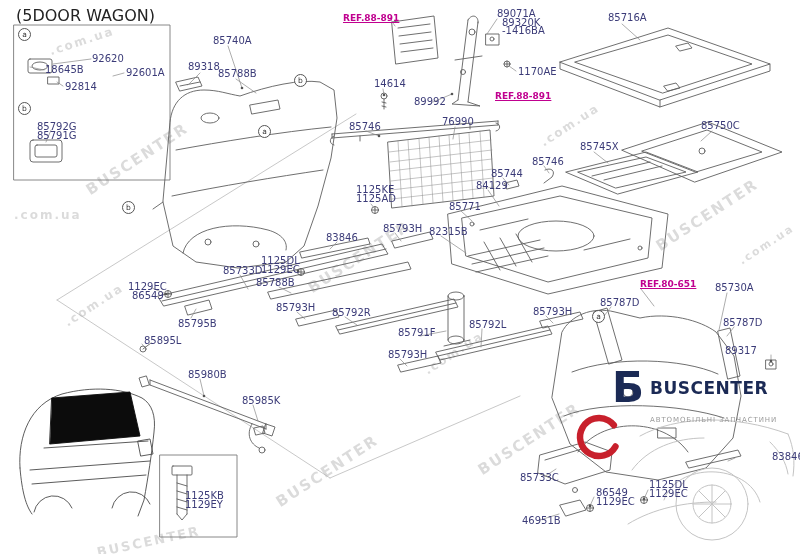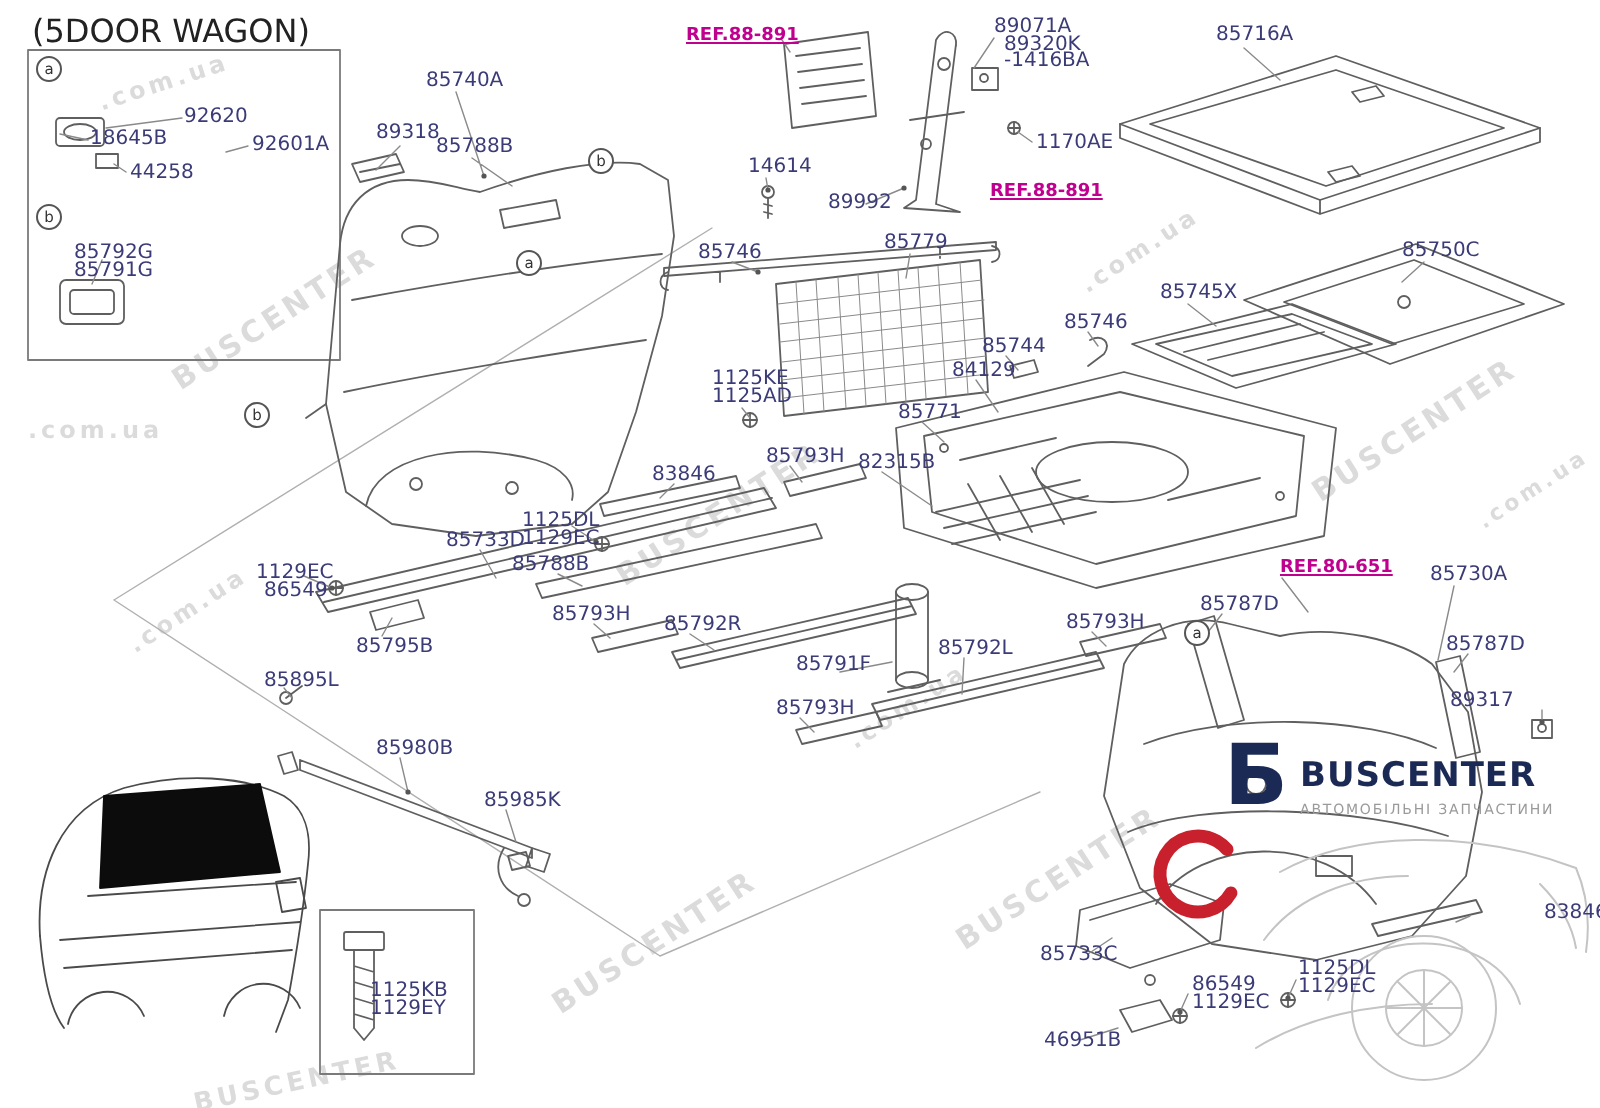--- a/index.html
+++ b/index.html
@@ -12,21 +12,21 @@
   .title{position:absolute;left:16px;top:6px;font-size:16px;color:#222;}
   .lbl{position:absolute;font-size:10px;color:#3b3b78;white-space:nowrap;cursor:pointer;line-height:1;}
   .ref{position:absolute;font-size:9px;font-weight:bold;color:#c0008f;text-decoration:underline;
        white-space:nowrap;cursor:pointer;line-height:1;}
   .co{position:absolute;width:11px;height:11px;border:1px solid #555;border-radius:50%;
       font-size:7.5px;line-height:11px;text-align:center;color:#333;background:#fff;}
   .logo{position:absolute;left:612px;top:368px;display:flex;gap:6px;align-items:flex-start;z-index:3;}
   .logo-glyph{font-size:42px;font-weight:bold;color:#1b2a55;line-height:.95;}
   .logo-txt{display:flex;flex-direction:column;padding-top:10px;}
   .logo-brand{font-size:17px;font-weight:bold;color:#1b2a55;letter-spacing:.5px;}
-  .logo-tag{font-size:7px;color:#9a9a9a;letter-spacing:.9px;margin-top:3px;}
+  .logo-tag{font-size:7px;color:#9a9a9a;letter-spacing:.9px;margin-top:18px;}
 </style>
 </head>
 <body>
 
 <div class="canvas">
 
   <div class="wm" style="left:48px;top:34px;font-size:12px;transform:rotate(-18deg)">.com.ua</div>
   <div class="wm" style="left:78px;top:150px;font-size:15px;transform:rotate(-33deg)">BUSCENTER</div>
   <div class="wm" style="left:14px;top:208px;font-size:12px">.com.ua</div>
   <div class="wm" style="left:300px;top:248px;font-size:15px;transform:rotate(-33deg)">BUSCENTER</div>
@@ -202,42 +202,42 @@
     <div class="lbl" style="left:188px;top:62px">89318</div>
     <div class="lbl" style="left:218px;top:69px">85788B</div>
     <div class="lbl" style="left:374px;top:79px">14614</div>
     <div class="lbl" style="left:414px;top:97px">89992</div>
     <div class="lbl" style="left:497px;top:9px">89071A</div>
     <div class="lbl" style="left:502px;top:18px">89320K</div>
     <div class="lbl" style="left:502px;top:26px">-1416BA</div>
     <div class="lbl" style="left:518px;top:67px">1170AE</div>
     <div class="lbl" style="left:608px;top:13px">85716A</div>
     <div class="lbl" style="left:349px;top:122px">85746</div>
-    <div class="lbl" style="left:442px;top:117px">85779</div>
+    <div class="lbl" style="left:442px;top:117px">76990</div>
     <div class="lbl" style="left:701px;top:121px">85750C</div>
     <div class="lbl" style="left:580px;top:142px">85745X</div>
     <div class="lbl" style="left:532px;top:157px">85746</div>
     <div class="lbl" style="left:491px;top:169px">85744</div>
     <div class="lbl" style="left:476px;top:181px">84129</div>
     <div class="lbl" style="left:449px;top:202px">85771</div>
     <div class="lbl" style="left:356px;top:185px">1125KE</div>
     <div class="lbl" style="left:356px;top:194px">1125AD</div>
     <div class="lbl" style="left:383px;top:224px">85793H</div>
     <div class="lbl" style="left:429px;top:227px">82315B</div>
     <div class="lbl" style="left:326px;top:233px">83846</div>
     <div class="lbl" style="left:261px;top:256px">1125DL</div>
     <div class="lbl" style="left:261px;top:265px">1129EC</div>
     <div class="lbl" style="left:223px;top:266px">85733D</div>
     <div class="lbl" style="left:256px;top:278px">85788B</div>
     <div class="lbl" style="left:128px;top:282px">1129EC</div>
     <div class="lbl" style="left:132px;top:291px">86549</div>
     <div class="lbl" style="left:276px;top:303px">85793H</div>
     <div class="lbl" style="left:332px;top:308px">85792R</div>
     <div class="lbl" style="left:178px;top:319px">85795B</div>
-    <div class="lbl" style="left:132px;top:336px">85895L</div>
+    <div class="lbl" style="left:144px;top:336px">85895L</div>
     <div class="lbl" style="left:398px;top:328px">85791F</div>
     <div class="lbl" style="left:469px;top:320px">85792L</div>
     <div class="lbl" style="left:533px;top:307px">85793H</div>
     <div class="lbl" style="left:600px;top:298px">85787D</div>
     <div class="lbl" style="left:715px;top:283px">85730A</div>
     <div class="lbl" style="left:723px;top:318px">85787D</div>
     <div class="lbl" style="left:725px;top:346px">89317</div>
     <div class="lbl" style="left:388px;top:350px">85793H</div>
     <div class="lbl" style="left:188px;top:370px">85980B</div>
     <div class="lbl" style="left:242px;top:396px">85985K</div>
@@ -246,21 +246,21 @@
     <div class="lbl" style="left:649px;top:480px">1125DL</div>
     <div class="lbl" style="left:649px;top:489px">1129EC</div>
     <div class="lbl" style="left:596px;top:488px">86549</div>
     <div class="lbl" style="left:596px;top:497px">1129EC</div>
     <div class="lbl" style="left:522px;top:516px">46951B</div>
     <div class="lbl" style="left:185px;top:491px">1125KB</div>
     <div class="lbl" style="left:185px;top:500px">1129EY</div>
     <div class="lbl" style="left:92px;top:54px">92620</div>
     <div class="lbl" style="left:45px;top:65px">18645B</div>
     <div class="lbl" style="left:126px;top:68px">92601A</div>
-    <div class="lbl" style="left:65px;top:82px">44258</div>
+    <div class="lbl" style="left:65px;top:82px">92814</div>
     <div class="lbl" style="left:37px;top:122px">85792G</div>
     <div class="lbl" style="left:37px;top:131px">85791G</div>
 
     <div class="ref" style="left:343px;top:14px">REF.88-891</div>
     <div class="ref" style="left:495px;top:92px">REF.88-891</div>
     <div class="ref" style="left:640px;top:280px">REF.80-651</div>
 
     <div class="co" style="left:18px;top:28px">a</div>
     <div class="co" style="left:18px;top:102px">b</div>
     <div class="co" style="left:294px;top:74px">b</div>

